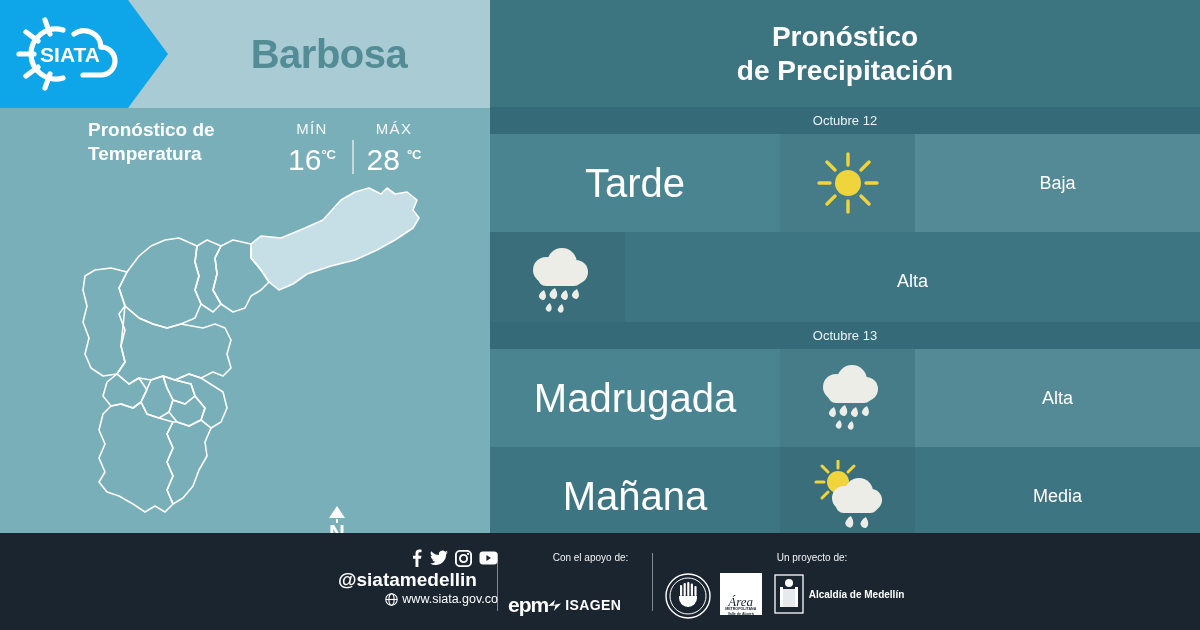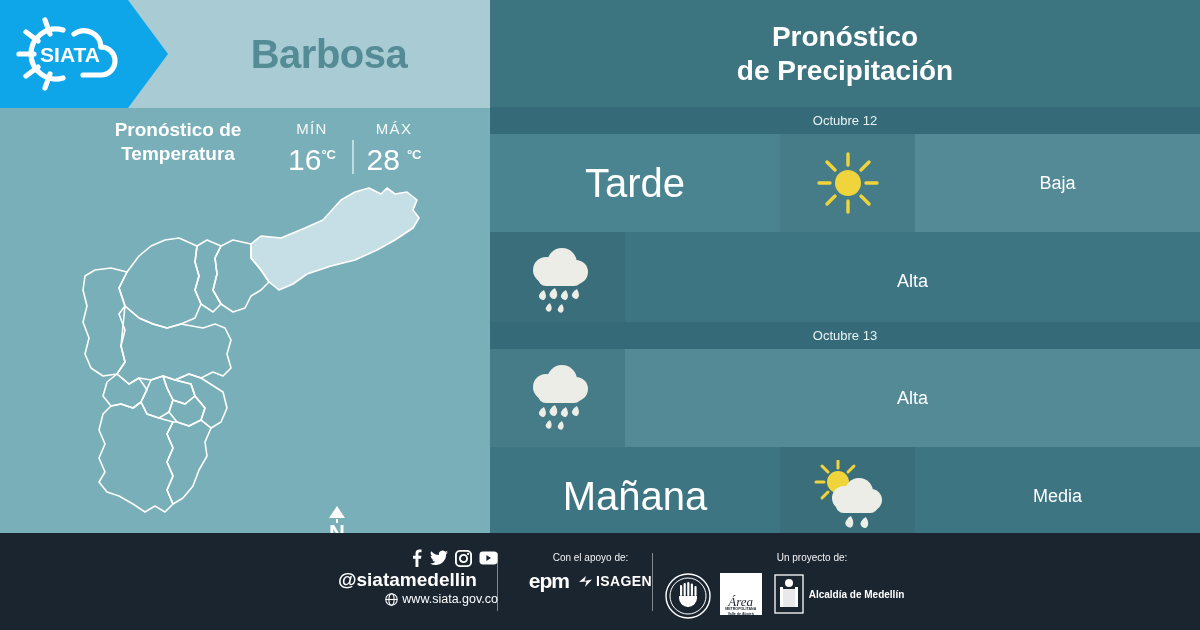--- a/index.html
+++ b/index.html
@@ -21,21 +21,21 @@
   .logo-svg { position: absolute; left: 14px; top: 12px; }
   .city-title {
     position: absolute; left: 168px; top: 0; width: 322px; height: 108px;
     display: flex; align-items: center; justify-content: center;
     font-size: 40px; font-weight: bold; color: #548c96; letter-spacing: -0.5px;
   }
 
   .temp-block { position: absolute; left: 0; top: 118px; width: 490px; height: 72px; }
   .temp-title {
     position: absolute; left: 88px; top: 0; width: 180px;
-    text-align: center; color: #ffffff; font-size: 19px; font-weight: bold; line-height: 24px;
+    color: #ffffff; font-size: 19px; font-weight: bold; line-height: 24px;
   }
   .temp-vals { position: absolute; left: 278px; top: 2px; display: flex; align-items: flex-start; }
   .temp-col { width: 68px; text-align: center; color: #ffffff; }
   .temp-lbl { font-size: 15px; letter-spacing: 1.3px; opacity: .92; }
   .temp-num { font-size: 30px; font-weight: 300; line-height: 32px; margin-top: 2px; }
   .temp-num sup { font-size: 13px; font-weight: bold; vertical-align: super; }
   .temp-sep { width: 2px; height: 34px; background: rgba(255,255,255,.55); margin: 20px 6px 0 6px; }
   .temp-num.maxn sup { margin-left: 7px; }
 
   .map-wrap { position: absolute; left: 55px; top: 178px; width: 420px; height: 350px; }
@@ -72,21 +72,21 @@
 
   
   .footer { position: absolute; left: 0; top: 533px; width: 1200px; height: 97px; background: #1b2530; color: #fff; }
   .f-social { position: absolute; left: 338px; top: 16px; width: 160px; text-align: left; }
   .f-icons { display: flex; justify-content: flex-end; gap: 7px; align-items: center; height: 18px; }
   .f-handle { font-size: 19px; font-weight: bold; line-height: 22px; margin-top: 2px; }
   .f-site { font-size: 12.5px; line-height: 16px; display: flex; justify-content: flex-end; align-items: center; gap: 4px; }
   .f-divider { position: absolute; top: 20px; width: 1px; height: 58px; background: rgba(255,255,255,.45); }
   .f-support { position: absolute; left: 508px; top: 18px; width: 165px; text-align: center; }
   .f-caption { font-size: 10px; line-height: 14px; opacity: .95; }
-  .f-logos-row { display: flex; align-items: center; justify-content: center; gap: 10px; margin-top: 4px; }
+  .f-logos-row { display: flex; align-items: center; margin-top: 28px; }
   .epm-logo { font-size: 21px; font-weight: bold; letter-spacing: -1px; }
   .isagen-logo { font-size: 14px; font-weight: bold; letter-spacing: .4px; display: flex; align-items: center; gap: 3px; }
   .f-project { position: absolute; left: 712px; top: 18px; width: 200px; text-align: center; }
   .f-project-logos { display: flex; align-items: center; justify-content: center; gap: 12px; margin-top: 8px; }
   .amva-box { width: 42px; height: 42px; background: #fff; display: flex; flex-direction: column;
     align-items: center; justify-content: center; }
   .amva-sig { font-size: 13px; font-style: italic; color: #1b2530; line-height: 11px; font-family: "Liberation Serif", serif; margin-top: 24px; }
   .amva-sub { font-size: 3.6px; color: #1b2530; font-weight: bold; line-height: 5px; text-align: center; }
   .alc-wrap { display: flex; align-items: center; gap: 5px; }
   .alc-text { font-size: 10px; font-weight: bold; }
@@ -209,20 +209,21 @@
             <path d="M40 58 q3.4 6 0 8.6 a4 4 0 0 1-4.4-3.4 q1-3.4 4.4-5.2 Z"></path>
           </g>
         </svg>
       </div>
       <div class="fc-level">Alta</div>
     </div>
 
     <div class="date-band" style="top:322px">Octubre 13</div>
 
     <div class="fc-row odd" style="top:349px">
+      <div class="fc-period">Madrugada</div>
       <div class="fc-icon">
         <svg width="72" height="70" viewBox="0 0 72 70">
           <g fill="#edede8">
             <circle cx="24" cy="24" r="13"></circle>
             <circle cx="40" cy="17" r="15"></circle>
             <circle cx="54" cy="26" r="12"></circle>
             <rect x="16" y="24" width="44" height="16" rx="8"></rect>
             <path d="M22 44 q4 7 0 10 a4.6 4.6 0 0 1-5.2-4 q1.2-4 5.2-6 Z"></path>
             <path d="M33 42 q4.4 7.6 0 11 a5 5 0 0 1-5.6-4.4 q1.3-4.3 5.6-6.6 Z"></path>
             <path d="M44 44 q4 7 0 10 a4.6 4.6 0 0 1-5.2-4 q1.2-4 5.2-6 Z"></path>

